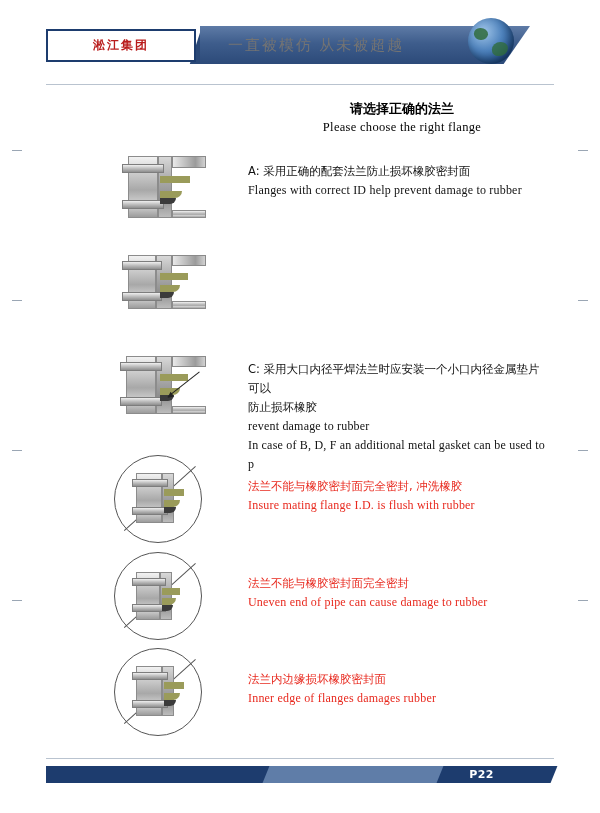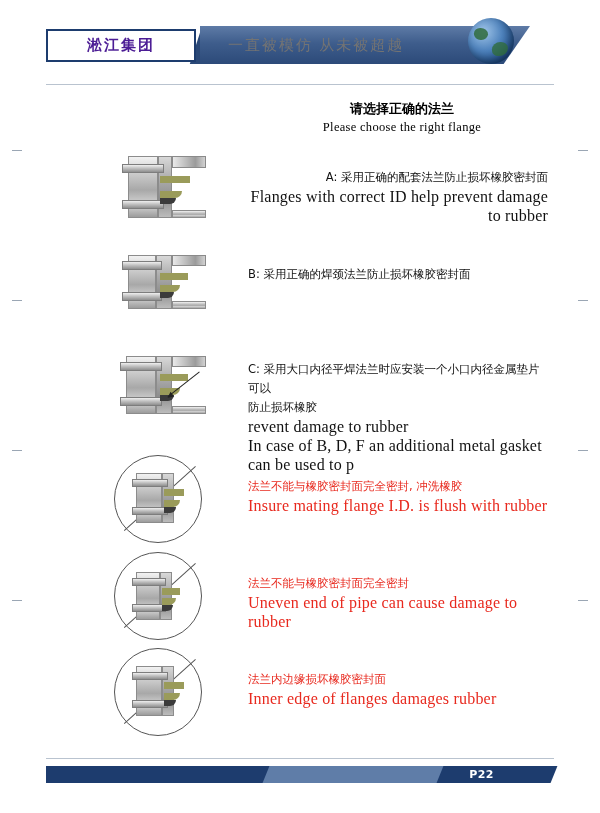--- a/index.html
+++ b/index.html
@@ -43,23 +43,23 @@
     width: 150px;
     height: 33px;
     background: #ffffff;
     border: 2px solid #1d3c6e;
     box-sizing: border-box;
     display: flex;
     align-items: center;
     justify-content: center;
   }
   .logo-text {
-    color: #4c1d95;
+    color: #b91c1c;
     font-family: Liberation Serif, serif;
-    font-size: 15px;
+    font-size: 12px;
     font-weight: bold;
     letter-spacing: 2px;
   }
   .band-blue {
     position: absolute;
     left: 200px;
     top: 26px;
     width: 330px;
     height: 38px;
     background: linear-gradient(180deg, #5e7ba6 0%, #3e5d8c 45%, #2c4a79 100%);
@@ -177,21 +177,21 @@
     width: 300px;
   }
   .txt .line-cn {
     font-family: "DejaVu Sans", sans-serif;
     font-size: 11.5px;
     line-height: 19px;
     color: #111111;
   }
   .txt .line-en {
     font-family: "Liberation Serif", serif;
-    font-size: 16px;
+    font-size: 12px;
     line-height: 19px;
     color: #111111;
     letter-spacing: .2px;
   }
   .txt.warn .line-cn,
   .txt.warn .line-en {
     color: #e8291e;
   }
 
   
@@ -360,42 +360,41 @@
         <div class="plate dark" style="left:50px; top:6px; width:14px; height:62px;"></div>
         <div class="bolt" style="left:14px; top:14px; width:42px; height:9px;"></div>
         <div class="bolt" style="left:14px; top:50px; width:42px; height:9px;"></div>
         <div class="pipe" style="left:64px; top:6px; width:34px; height:12px;"></div>
         <div class="rubber olive" style="left:52px; top:26px; width:30px; height:7px;"></div>
         <div class="rubber olive" style="left:52px; top:41px; width:22px; height:7px; border-radius:0 0 10px 0;"></div>
         <div class="rubber dark-lip" style="left:52px; top:48px; width:16px; height:6px; border-radius:0 0 8px 0;"></div>
         <div class="plate" style="left:64px; top:60px; width:34px; height:8px;"></div>
       </div>
     </div>
-    <div class="txt" style="top:18px;text-align:right;">
+    <div class="txt" style="top:12px;">
       <div class="line-cn">A: 采用正确的配套法兰防止损坏橡胶密封面</div>
       <div class="line-en">Flanges with correct ID help prevent damage to rubber</div>
     </div>
   </div>
 
   <div class="row" style="top:245px;">
     <div class="fig">
       <div class="flange-wrap">
         <div class="plate" style="left:20px; top:10px; width:28px; height:54px;"></div>
         <div class="plate dark" style="left:48px; top:10px; width:16px; height:54px;"></div>
         <div class="bolt" style="left:14px; top:16px; width:40px; height:9px;"></div>
         <div class="bolt" style="left:14px; top:47px; width:40px; height:9px;"></div>
         <div class="pipe" style="left:64px; top:10px; width:34px; height:11px;"></div>
         <div class="rubber olive" style="left:52px; top:28px; width:28px; height:7px;"></div>
         <div class="rubber olive" style="left:52px; top:40px; width:20px; height:7px; border-radius:0 0 10px 0;"></div>
         <div class="rubber dark-lip" style="left:52px; top:47px; width:14px; height:6px; border-radius:0 0 8px 0;"></div>
         <div class="plate" style="left:64px; top:56px; width:34px; height:8px;"></div>
       </div>
     </div>
     <div class="txt" style="top:20px;">
-      <div class="line-cn">B: 采用正确的焊颈法兰防止损坏橡胶密封面</div>
     </div>
   </div>
 
   <div class="row" style="top:348px;">
     <div class="fig">
       <div class="flange-wrap">
         <div class="plate" style="left:18px; top:8px; width:30px; height:58px;"></div>
         <div class="plate dark" style="left:48px; top:8px; width:16px; height:58px;"></div>
         <div class="bolt" style="left:12px; top:14px; width:42px; height:9px;"></div>
         <div class="bolt" style="left:12px; top:49px; width:42px; height:9px;"></div>

